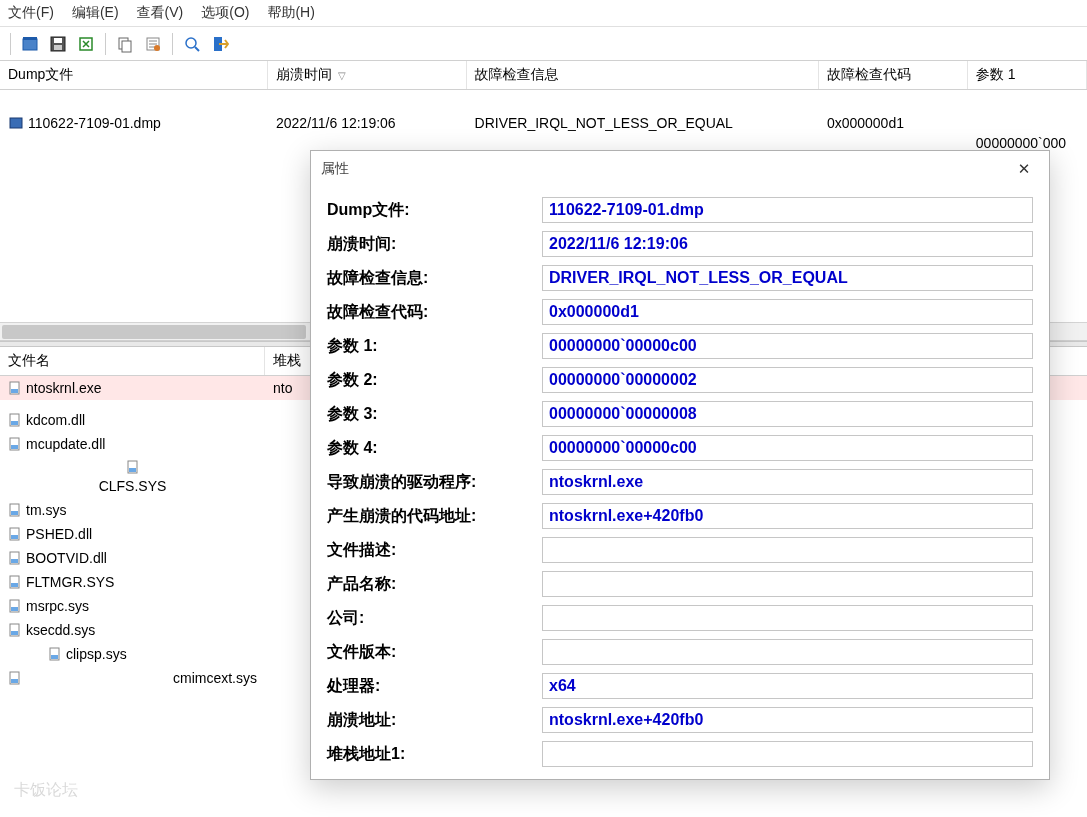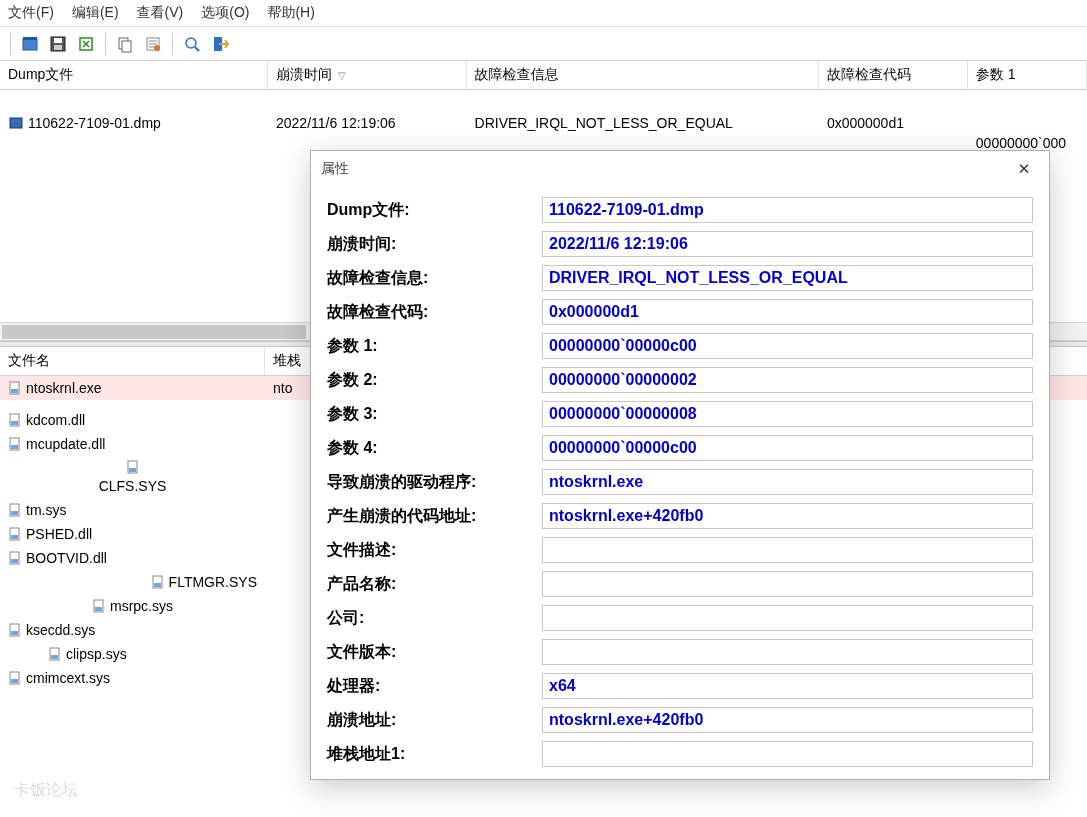--- a/index.html
+++ b/index.html
@@ -354,33 +354,33 @@
             <rect x="2" y="1" width="9" height="12" fill="#fff" stroke="#888"></rect>
             <rect x="3" y="8" width="7" height="4" fill="#6aa8e6"></rect>
           </svg>
           <span>BOOTVID.dll</span>
         </div>
         <div class="td" style="width: 100px;">
           <span></span>
         </div>
       </div>
       <div class="row">
-        <div class="td" style="width: 265px; justify-content: flex-end;">
+        <div class="td" style="width: 265px;">
           <svg width="14" height="14">
             <rect x="2" y="1" width="9" height="12" fill="#fff" stroke="#888"></rect>
             <rect x="3" y="8" width="7" height="4" fill="#6aa8e6"></rect>
           </svg>
           <span>FLTMGR.SYS</span>
         </div>
         <div class="td" style="width: 100px;">
           <span></span>
         </div>
       </div>
       <div class="row">
-        <div class="td" style="width: 265px; justify-content: center;">
+        <div class="td" style="width: 265px;">
           <svg width="14" height="14">
             <rect x="2" y="1" width="9" height="12" fill="#fff" stroke="#888"></rect>
             <rect x="3" y="8" width="7" height="4" fill="#6aa8e6"></rect>
           </svg>
           <span>msrpc.sys</span>
         </div>
         <div class="td" style="width: 100px;">
           <span></span>
         </div>
       </div>
@@ -402,21 +402,21 @@
             <rect x="2" y="1" width="9" height="12" fill="#fff" stroke="#888"></rect>
             <rect x="3" y="8" width="7" height="4" fill="#6aa8e6"></rect>
           </svg>
           <span>clipsp.sys</span>
         </div>
         <div class="td" style="width: 100px;">
           <span></span>
         </div>
       </div>
       <div class="row">
-        <div class="td" style="width: 265px;">
+        <div class="td" style="width: 265px; justify-content: space-between;">
           <svg width="14" height="14">
             <rect x="2" y="1" width="9" height="12" fill="#fff" stroke="#888"></rect>
             <rect x="3" y="8" width="7" height="4" fill="#6aa8e6"></rect>
           </svg>
           <span>cmimcext.sys</span>
         </div>
         <div class="td" style="width: 100px;">
           <span></span>
         </div>
       </div>

